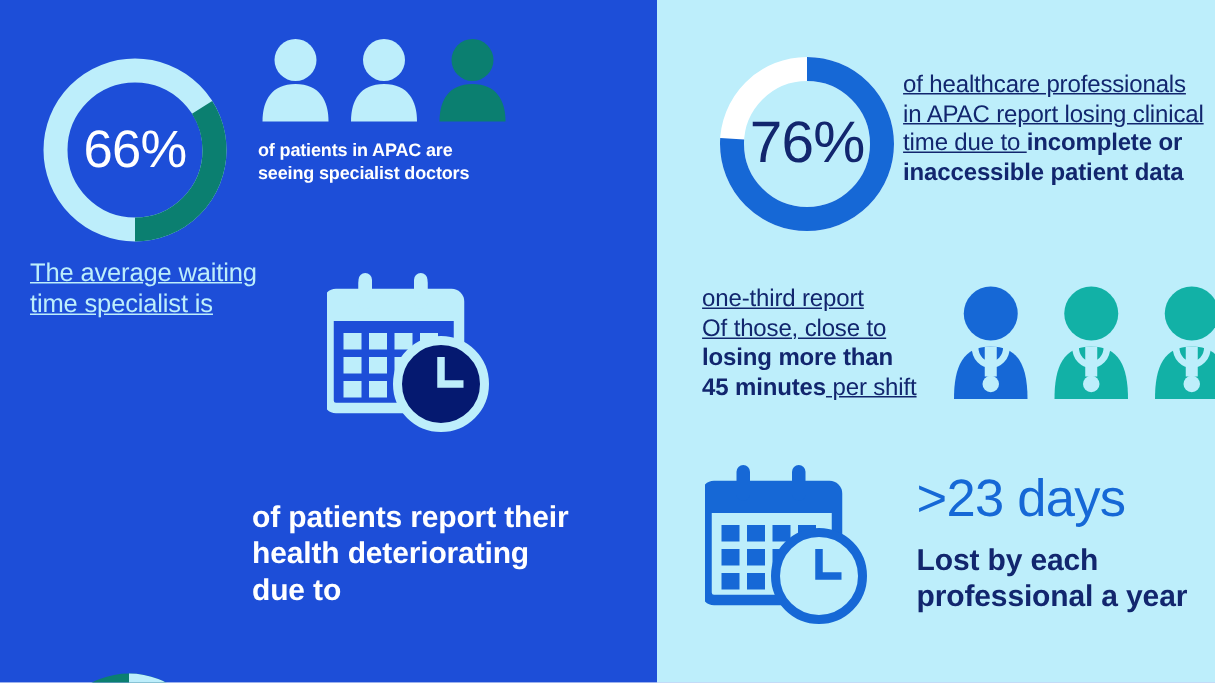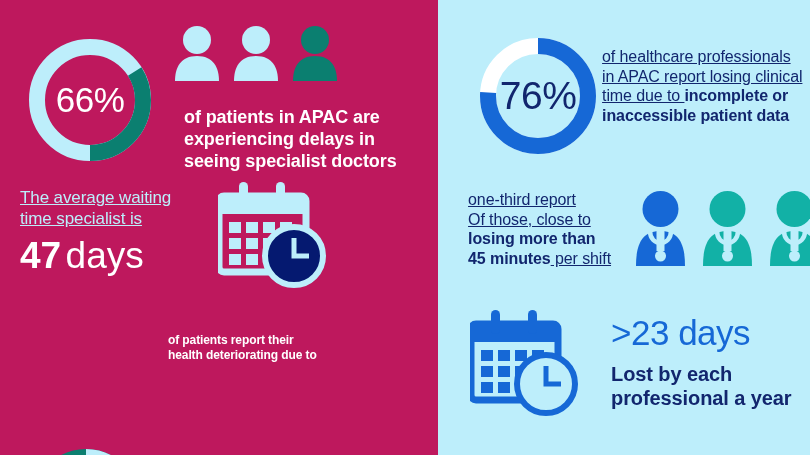--- a/index.html
+++ b/index.html
@@ -8,21 +8,21 @@
     font-family: "Liberation Sans", sans-serif;
     overflow: hidden;
     background: #ffffff;
   }
   #infographic {
     position: relative;
     width: 810px; height: 455px;
     display: flex;
   }
   .panel { position: relative; height: 455px; }
-  .panel-left  { width: 477px; background: #be185d; }
+  .panel-left  { width: 477px; background: #1d4ed8; }
   .panel-right { width: 405px; background: #bdeefb; }
 
   
   .blk { position: absolute; }
 
   
   .donut { position: relative; }
   .donut svg { display: block; }
   .donut-label {
     position: absolute; inset: 0;
@@ -73,34 +73,29 @@
       <svg width="50" height="58" viewBox="0 0 50 58">
         <circle cx="25" cy="15" r="14" fill="#bdeefb"></circle>
         <path d="M25 31 C9 31 3 42 3 56 L47 56 C47 42 41 31 25 31 Z" fill="#bdeefb"></path>
       </svg>
       <svg width="50" height="58" viewBox="0 0 50 58">
         <circle cx="25" cy="15" r="14" fill="#0b7f70"></circle>
         <path d="M25 31 C9 31 3 42 3 56 L47 56 C47 42 41 31 25 31 Z" fill="#0b7f70"></path>
       </svg>
     </div>
 
-    <div class="blk copy bold t-white" style="left:172px; top:107px; width:215px; font-size:18px;margin-left:12px;">
+    <div class="blk copy bold t-white" style="left:172px; top:93px; width:215px; font-size:12px;">
       <div>of patients in APAC are</div>
-      <div>experiencing delays in</div>
       <div>seeing specialist doctors</div>
     </div>
 
-    <div class="blk" style="left:20px; top:188px; width:180px;">
+    <div class="blk" style="left:20px; top:172px; width:180px;">
       <div class="copy normal t-lightblue" style="font-size:17px;">
         <div>The average waiting</div>
         <div>time specialist is</div>
-      </div>
-      <div style="margin-top:6px; white-space:nowrap;">
-        <span class="t-white" style="font-size:37px; font-weight:700;">47</span>
-        <span class="t-white" style="font-size:37px; font-weight:400;">days</span>
       </div>
     </div>
 
     <div class="blk" style="left:218px; top:182px;">
       <svg width="110" height="108" viewBox="0 0 110 108">
         <rect x="21" y="2" width="9" height="22" rx="4.5" fill="#bdeefb"></rect>
         <rect x="58" y="2" width="9" height="22" rx="4.5" fill="#bdeefb"></rect>
         <path d="M6 14 h77 a5 5 0 0 1 5 5 v66 a5 5 0 0 1 -5 5 h-77 a5 5 0 0 1 -5 -5 v-66 a5 5 0 0 1 5 -5 z" fill="none" stroke="#bdeefb" stroke-width="7"></path>
         <rect x="1" y="14" width="87" height="18" fill="#bdeefb"></rect>
         <rect x="21" y="0" width="9" height="24" rx="4.5" fill="#bdeefb"></rect>
@@ -122,21 +117,21 @@
     </div>
 
     <div class="blk donut" style="left:27px; top:307px; width:118px; height:118px;">
       <svg width="118" height="118" viewBox="0 0 118 118">
         <circle cx="59" cy="59" r="46" fill="none" stroke="#0b7f70" stroke-width="14"></circle>
         <circle cx="59" cy="59" r="46" fill="none" stroke="#bdeefb" stroke-width="14" stroke-dasharray="95.4 193.7" transform="rotate(-90 59 59)"></circle>
       </svg>
       <div class="donut-label t-white" style="font-size:31px;">33%</div>
     </div>
 
-    <div class="blk copy bold t-white" style="left:168px; top:333px; width:222px; font-size:12px;">
+    <div class="blk copy bold t-white" style="left:168px; top:333px; width:222px; font-size:20px;">
       <div>of patients report their</div>
       <div>health deteriorating due to</div>
     </div>
   </div>
 
   <div class="panel panel-right">
 
     <div class="blk donut" style="left:36px; top:32px; width:128px; height:128px;">
       <svg width="128" height="128" viewBox="0 0 128 128">
         <circle cx="64" cy="64" r="50" fill="none" stroke="#ffffff" stroke-width="16"></circle>

